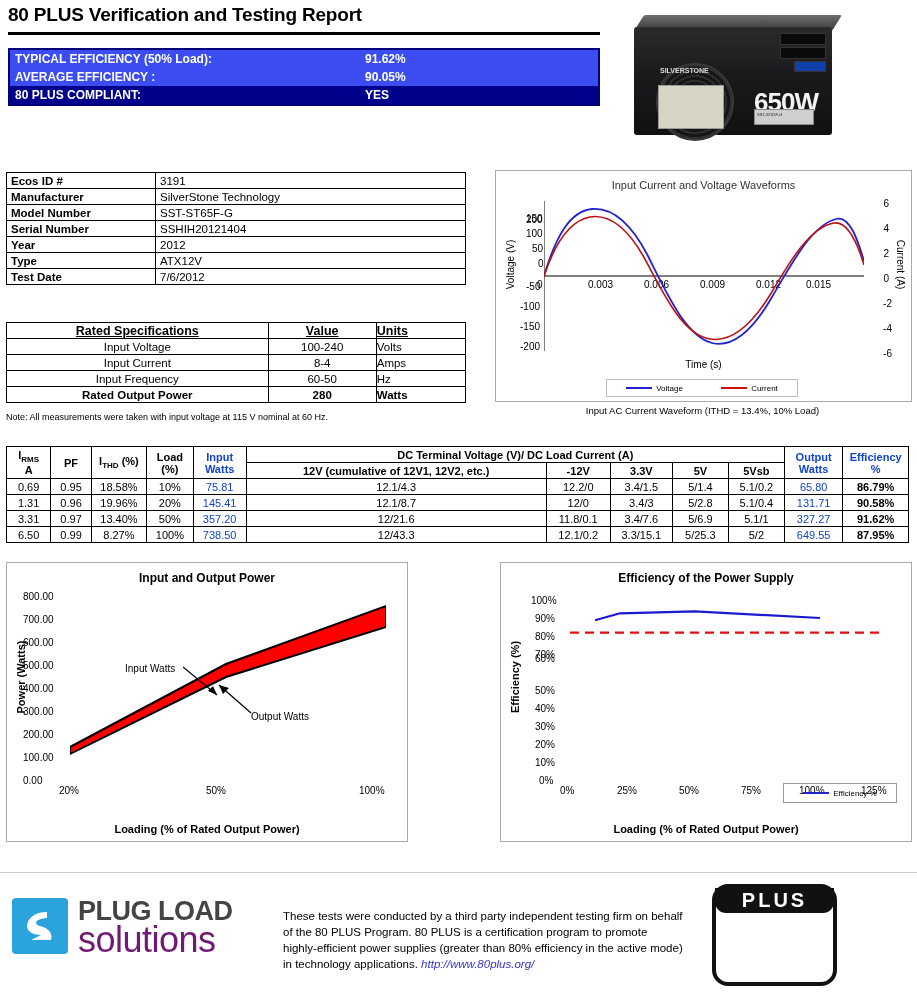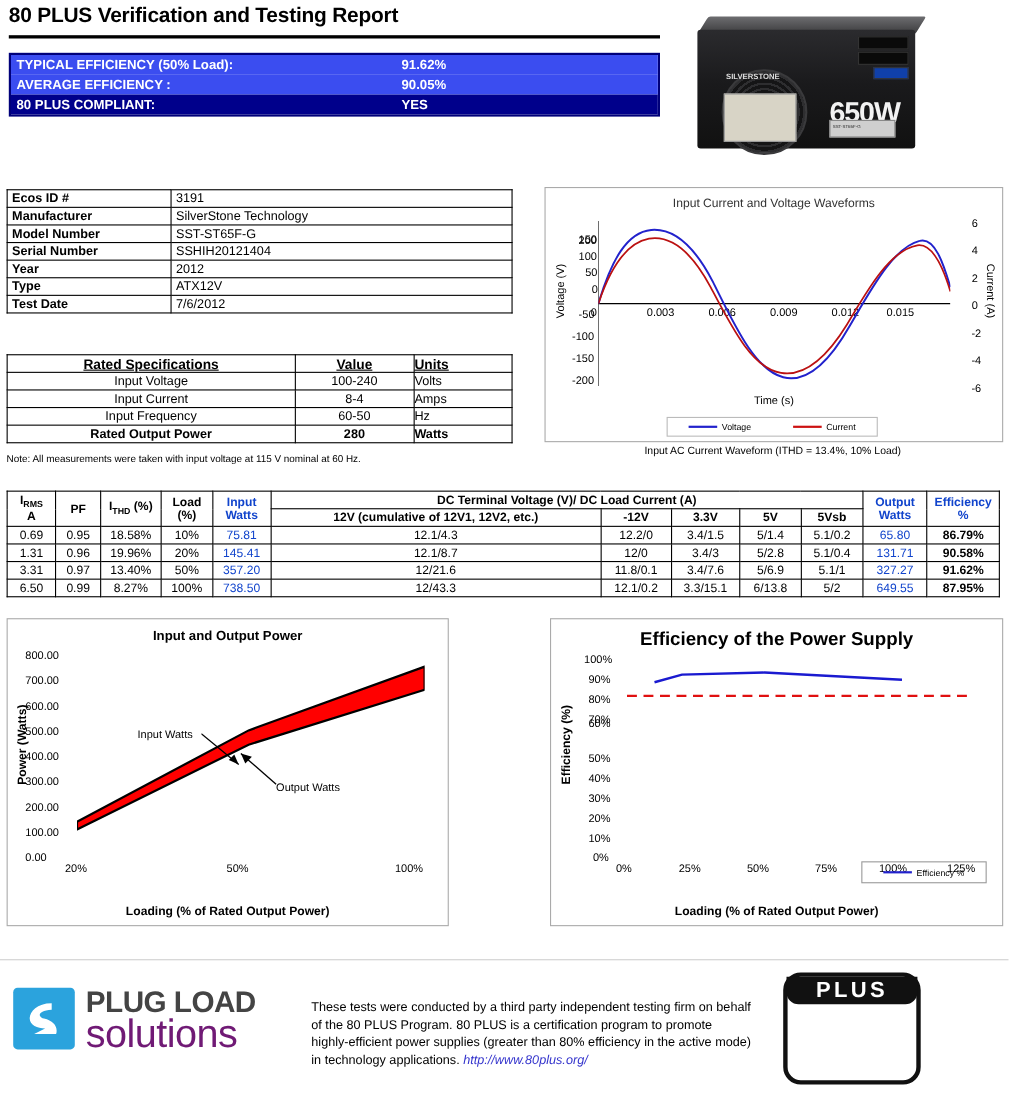--- a/index.html
+++ b/index.html
@@ -196,21 +196,21 @@
   #pw-title { position:absolute; left:0; top:8px; width:100%; text-align:center; font-size:12px; font-weight:bold; }
   #pw-xlabel { position:absolute; left:0; bottom: 6px; width:100%; text-align:center; font-size:11px; font-weight:bold;}
   #pw-ylabel { position:absolute; left: -66px; top: 108px; width: 160px; text-align:center; transform: rotate(-90deg); font-size:11px; font-weight:bold;}
   .pwl { position:absolute; font-size:10px; }
 
   
   #ef-box {
     left: 500px; top: 562px; width: 410px; height: 278px;
     border: 1px solid #aaa; background:#fff;
   }
-  #ef-title { position:absolute; left:0; top:8px; width:100%; text-align:center; font-size:17px; font-weight:bold; }
+  #ef-title { position:absolute; left:0; top:8px; width:100%; text-align:center; font-size:12px; font-weight:bold; }
   #ef-xlabel { position:absolute; left:0; bottom: 6px; width:100%; text-align:center; font-size:11px; font-weight:bold;}
   #ef-ylabel { position:absolute; left: -66px; top: 108px; width: 160px; text-align:center; transform: rotate(-90deg); font-size:11px; font-weight:bold;}
   .efl { position:absolute; font-size:10px; }
   #ef-legend {
     position:absolute; right: 14px; bottom: 38px; width: 112px; height: 18px;
     border: 1px solid #999; font-size: 8px; display:flex; align-items:center; justify-content:center;
   }
 
   
   #footer-line { left: 0; top: 872px; width: 917px; height: 1px; background: #cfcfcf; }
@@ -461,21 +461,21 @@
   </tr>
   <tr>
     <td>6.50</td>
     <td>0.99</td>
     <td>8.27%</td>
     <td>100%</td>
     <td class="blue">738.50</td>
     <td>12/43.3</td>
     <td>12.1/0.2</td>
     <td>3.3/15.1</td>
-    <td>6/13.8</td>
+    <td>5/25.3</td>
     <td>5/2</td>
     <td class="blue">649.55</td>
     <td class="bold">87.95%</td>
   </tr>
 </tbody>
   </table>
 
 <div class="abs" id="pw-box">
   <div id="pw-title">Input and Output Power</div>
 

